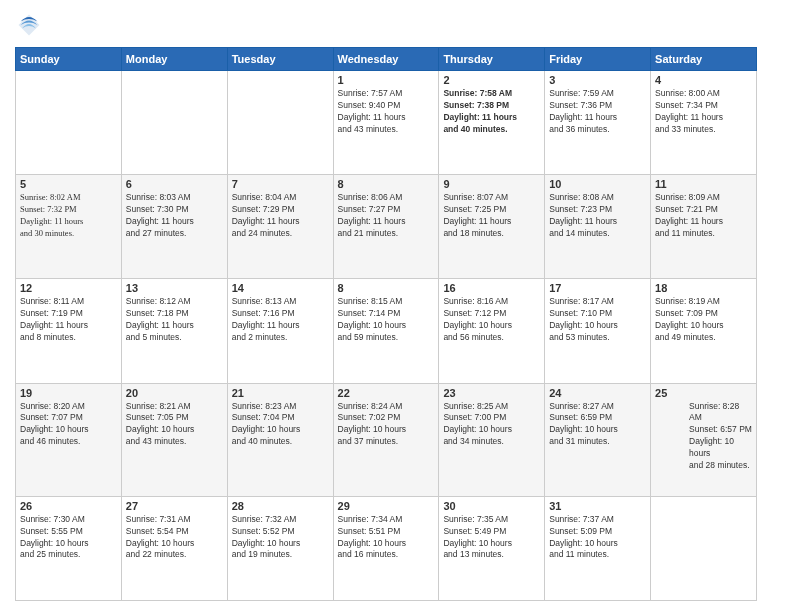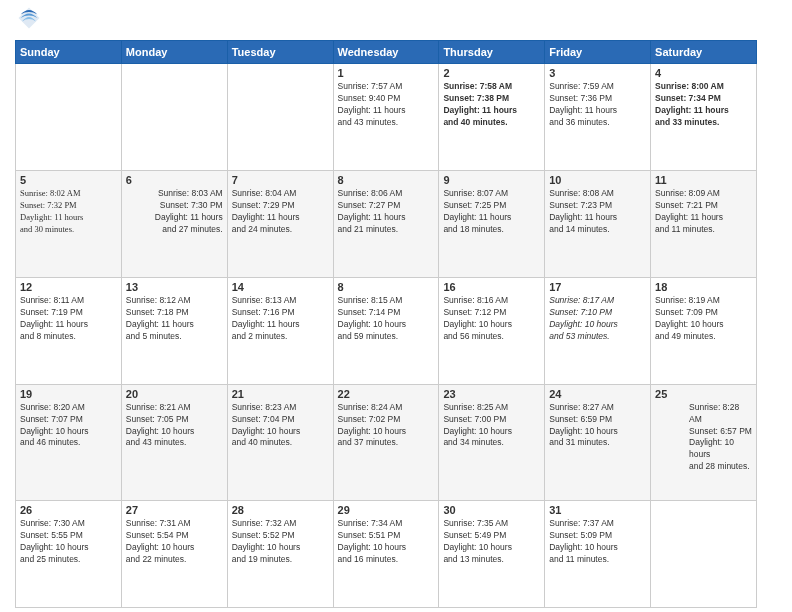--- a/index.html
+++ b/index.html
@@ -6,21 +6,21 @@
     body {
       font-family: Arial, sans-serif;
       background: #fff;
       width: 792px;
       height: 612px;
       overflow: hidden;
     }
     .page {
       width: 772px;
       height: 612px;
-      padding: 4px 15px;
+      padding: 11px 15px;
       display: flex;
       flex-direction: column;
     }
     .header {
       display: flex;
       justify-content: space-between;
       align-items: flex-start;
       margin-bottom: 8px;
     }
     .logo {
@@ -150,37 +150,37 @@
           </td>
           <td>
             <span class="day-num">3</span>
             <div class="day-info" style="white-space: pre-line;">Sunrise: 7:59 AM
 Sunset: 7:36 PM
 Daylight: 11 hours
 and 36 minutes.</div>
           </td>
           <td>
             <span class="day-num">4</span>
-            <div class="day-info" style="white-space: pre-line; font-weight: bold;">Sunrise: 8:00 AM
+            <div class="day-info" style="white-space: pre-line;">Sunrise: 8:00 AM
 Sunset: 7:34 PM
 Daylight: 11 hours
 and 33 minutes.</div>
           </td>
         </tr>
         <tr>
           <td>
             <span class="day-num">5</span>
             <div class="day-info" style="white-space: pre-line; font-family: Liberation Serif, serif;">Sunrise: 8:02 AM
 Sunset: 7:32 PM
 Daylight: 11 hours
 and 30 minutes.</div>
           </td>
           <td>
             <span class="day-num">6</span>
-            <div class="day-info" style="white-space: pre-line; text-align: right;">Sunrise: 8:03 AM
+            <div class="day-info" style="white-space: pre-line;">Sunrise: 8:03 AM
 Sunset: 7:30 PM
 Daylight: 11 hours
 and 27 minutes.</div>
           </td>
           <td>
             <span class="day-num">7</span>
             <div class="day-info" style="white-space: pre-line;">Sunrise: 8:04 AM
 Sunset: 7:29 PM
 Daylight: 11 hours
 and 24 minutes.</div>
@@ -245,21 +245,21 @@
           </td>
           <td>
             <span class="day-num">16</span>
             <div class="day-info" style="white-space: pre-line;">Sunrise: 8:16 AM
 Sunset: 7:12 PM
 Daylight: 10 hours
 and 56 minutes.</div>
           </td>
           <td>
             <span class="day-num">17</span>
-            <div class="day-info" style="white-space: pre-line; font-style: italic;">Sunrise: 8:17 AM
+            <div class="day-info" style="white-space: pre-line;">Sunrise: 8:17 AM
 Sunset: 7:10 PM
 Daylight: 10 hours
 and 53 minutes.</div>
           </td>
           <td>
             <span class="day-num">18</span>
             <div class="day-info" style="white-space: pre-line;">Sunrise: 8:19 AM
 Sunset: 7:09 PM
 Daylight: 10 hours
 and 49 minutes.</div>

